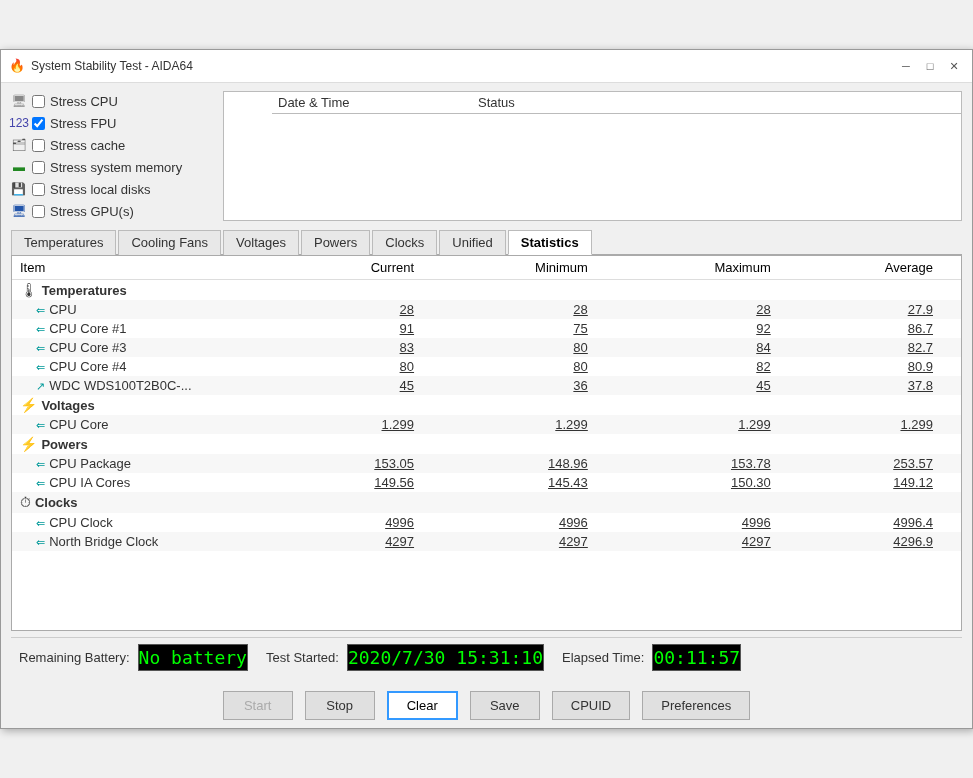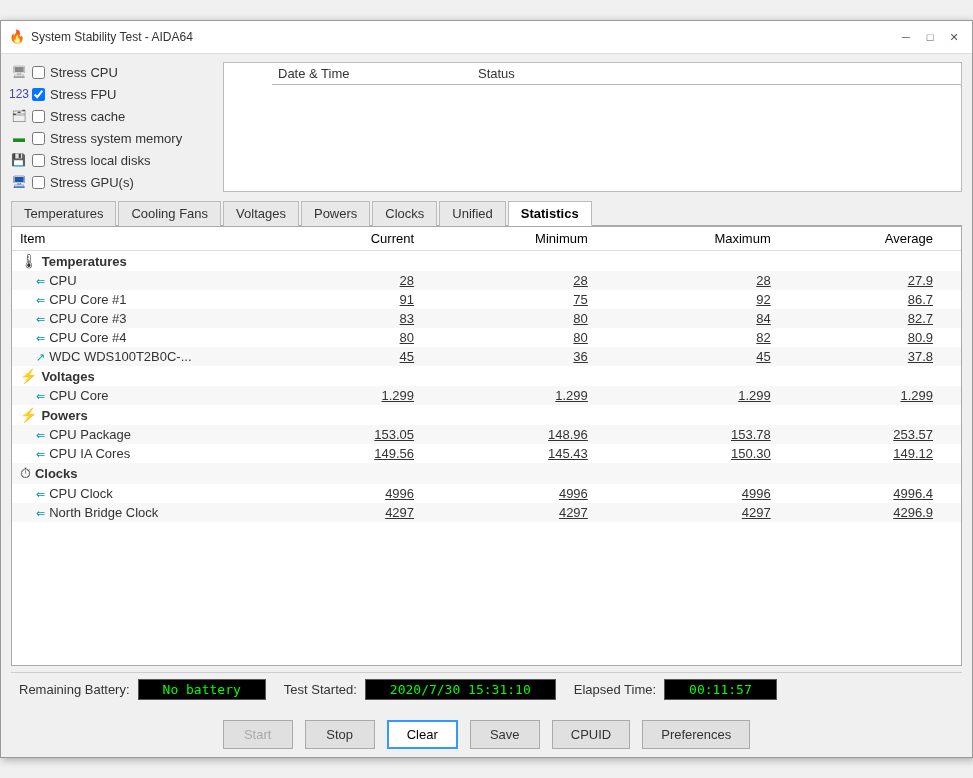--- a/index.html
+++ b/index.html
@@ -139,21 +139,21 @@
       border-bottom: 1px solid #fff;
       color: #000;
       z-index: 1;
       font-weight: bold;
     }
 
     
     .data-panel {
       border: 1px solid #aaa;
       background: #fff;
-      height: 440px;
+      height: 376px;
       overflow: hidden;
       display: flex;
       flex-direction: column;
     }
     .data-table-wrapper {
       flex: 1;
       overflow-y: auto;
       overflow-x: hidden;
     }
     .data-table-wrapper::-webkit-scrollbar { width: 16px; }
@@ -219,22 +219,22 @@
       margin-top: 6px;
     }
     .status-label {
       color: #333;
       white-space: nowrap;
     }
     .status-value {
       background: #000;
       color: #00ff00;
       font-family: monospace;
-      font-size: 13px;
-      padding: 2px 24px;
+      font-size: 18px;
+      padding: 2px 0;
       border: 1px solid #555;
       min-width: 80px;
       text-align: left;
     }
 
     
     .buttons-bar {
       display: flex;
       gap: 12px;
       padding: 6px 8px 8px;

